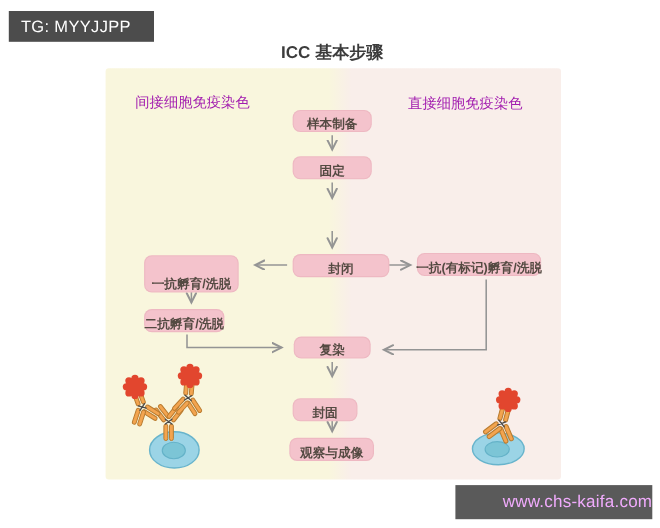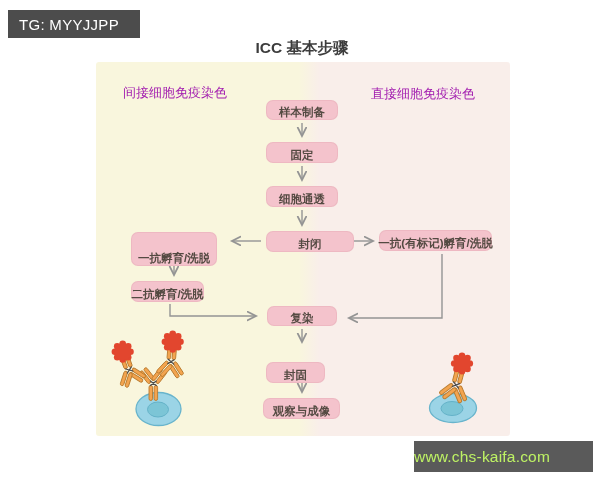--- a/index.html
+++ b/index.html
@@ -16,22 +16,22 @@
          background:linear-gradient(90deg,#f9f6dd 0%,#f9f6dd 49%,#f9eeea 54%,#f9eeea 100%);}
 
   .sec-header{font-size:13px;font-weight:400;color:#a21caf;white-space:nowrap;}
   .sec-left{left:120px;top:84px;width:110px;text-align:center;}
   .sec-right{left:368px;top:85px;width:110px;text-align:center;}
 
   .box{background:#f4c3cc;border-radius:7px;color:#544a42;font-size:11.5px;font-weight:600;
        display:flex;align-items:flex-end;justify-content:center;white-space:nowrap;
        box-shadow:0 0 0 1px rgba(210,140,150,.18) inset;}
 
-  .footer-badge{left:414px;top:441px;width:179px;height:31px;background:#5a5a5a;color:#bef264;
-                font-size:15.5px;display:flex;align-items:center;justify-content:flex-start;letter-spacing:.2px;}
+  .footer-badge{left:414px;top:441px;width:179px;height:31px;background:#5a5a5a;color:#f0abfc;
+                font-size:15.5px;display:flex;align-items:center;justify-content:flex-end;letter-spacing:.2px;}
 
   svg{display:block;}
 </style>
 </head>
 <body>
 
 <div class="stage">
 
   <div class="abs top-badge">
     <span>TG: MYYJJPP</span>
@@ -102,23 +102,20 @@
       <use href="#burst" transform="translate(462,363.5)"></use>
     </g>
   </svg>
 
   <div class="abs box" style="left:266px;top:100px;width:72px;height:20px">
     <span>样本制备</span>
     </div>
   <div class="abs box" style="left:266px;top:142px;width:72px;height:21px">
     <span>固定</span>
     </div>
-  <div class="abs box" style="left:266px;top:186px;width:72px;height:21px">
-    <span>细胞通透</span>
-    </div>
   <div class="abs box" style="left:266px;top:231px;width:88px;height:21px">
     <span>封闭</span>
     </div>
   <div class="abs box" style="left:267px;top:306px;width:70px;height:20px">
     <span>复染</span>
     </div>
   <div class="abs box" style="left:266px;top:362px;width:59px;height:21px">
     <span>封固</span>
     </div>
   <div class="abs box" style="left:263px;top:398px;width:77px;height:21px">

